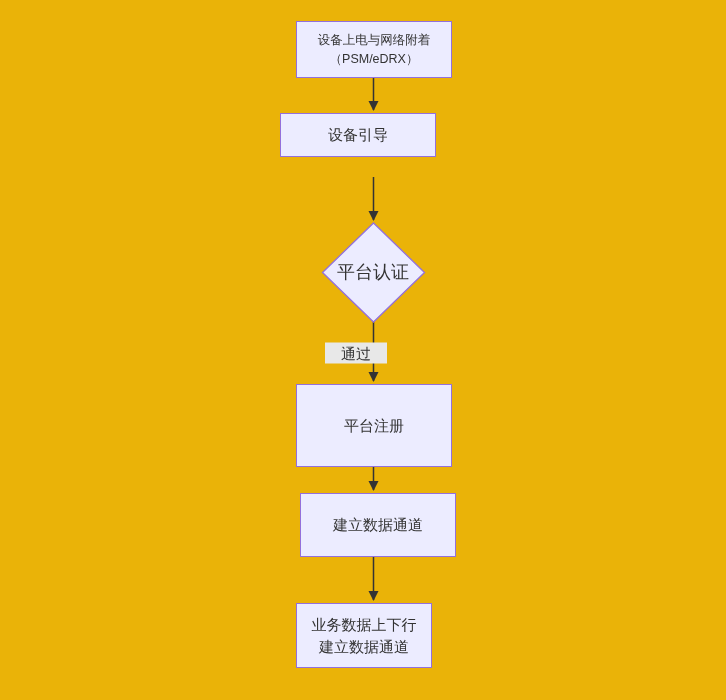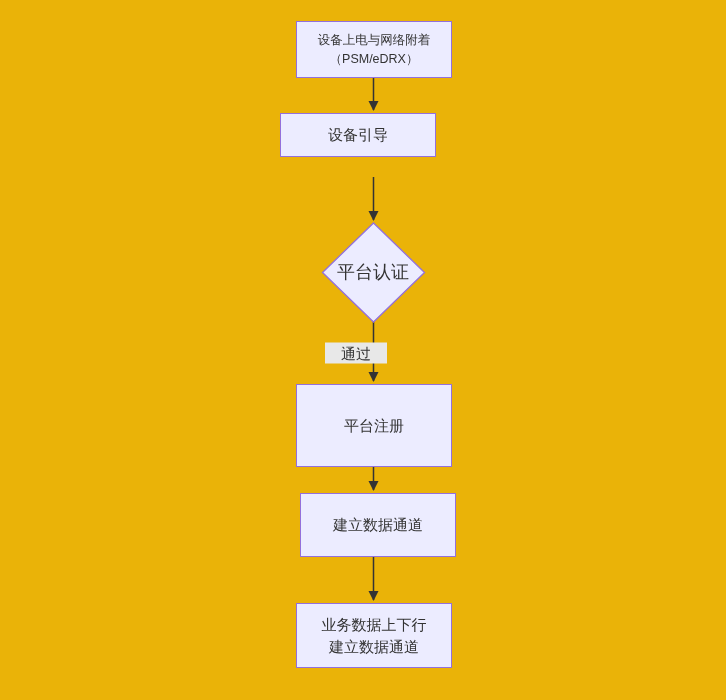--- a/index.html
+++ b/index.html
@@ -102,18 +102,18 @@
   <div class="edge-label">通过</div>
 
   <div class="node node-md" style="left:296px; top:384px; width:156px; height:83px;">
     <div class="nline">平台注册</div>
   </div>
 
   <div class="node node-md" style="left:300px; top:493px; width:156px; height:64px;">
     <div class="nline">建立数据通道</div>
   </div>
 
-  <div class="node node-md" style="left:296px; top:603px; width:156px; height:65px;">
+  <div class="node node-md" style="left:296px; top:603px; width:136px; height:65px;">
     <div class="nline">业务数据上下行</div>
     <div class="nline">建立数据通道</div>
   </div>
 
 </div>
 
 </body></html>

